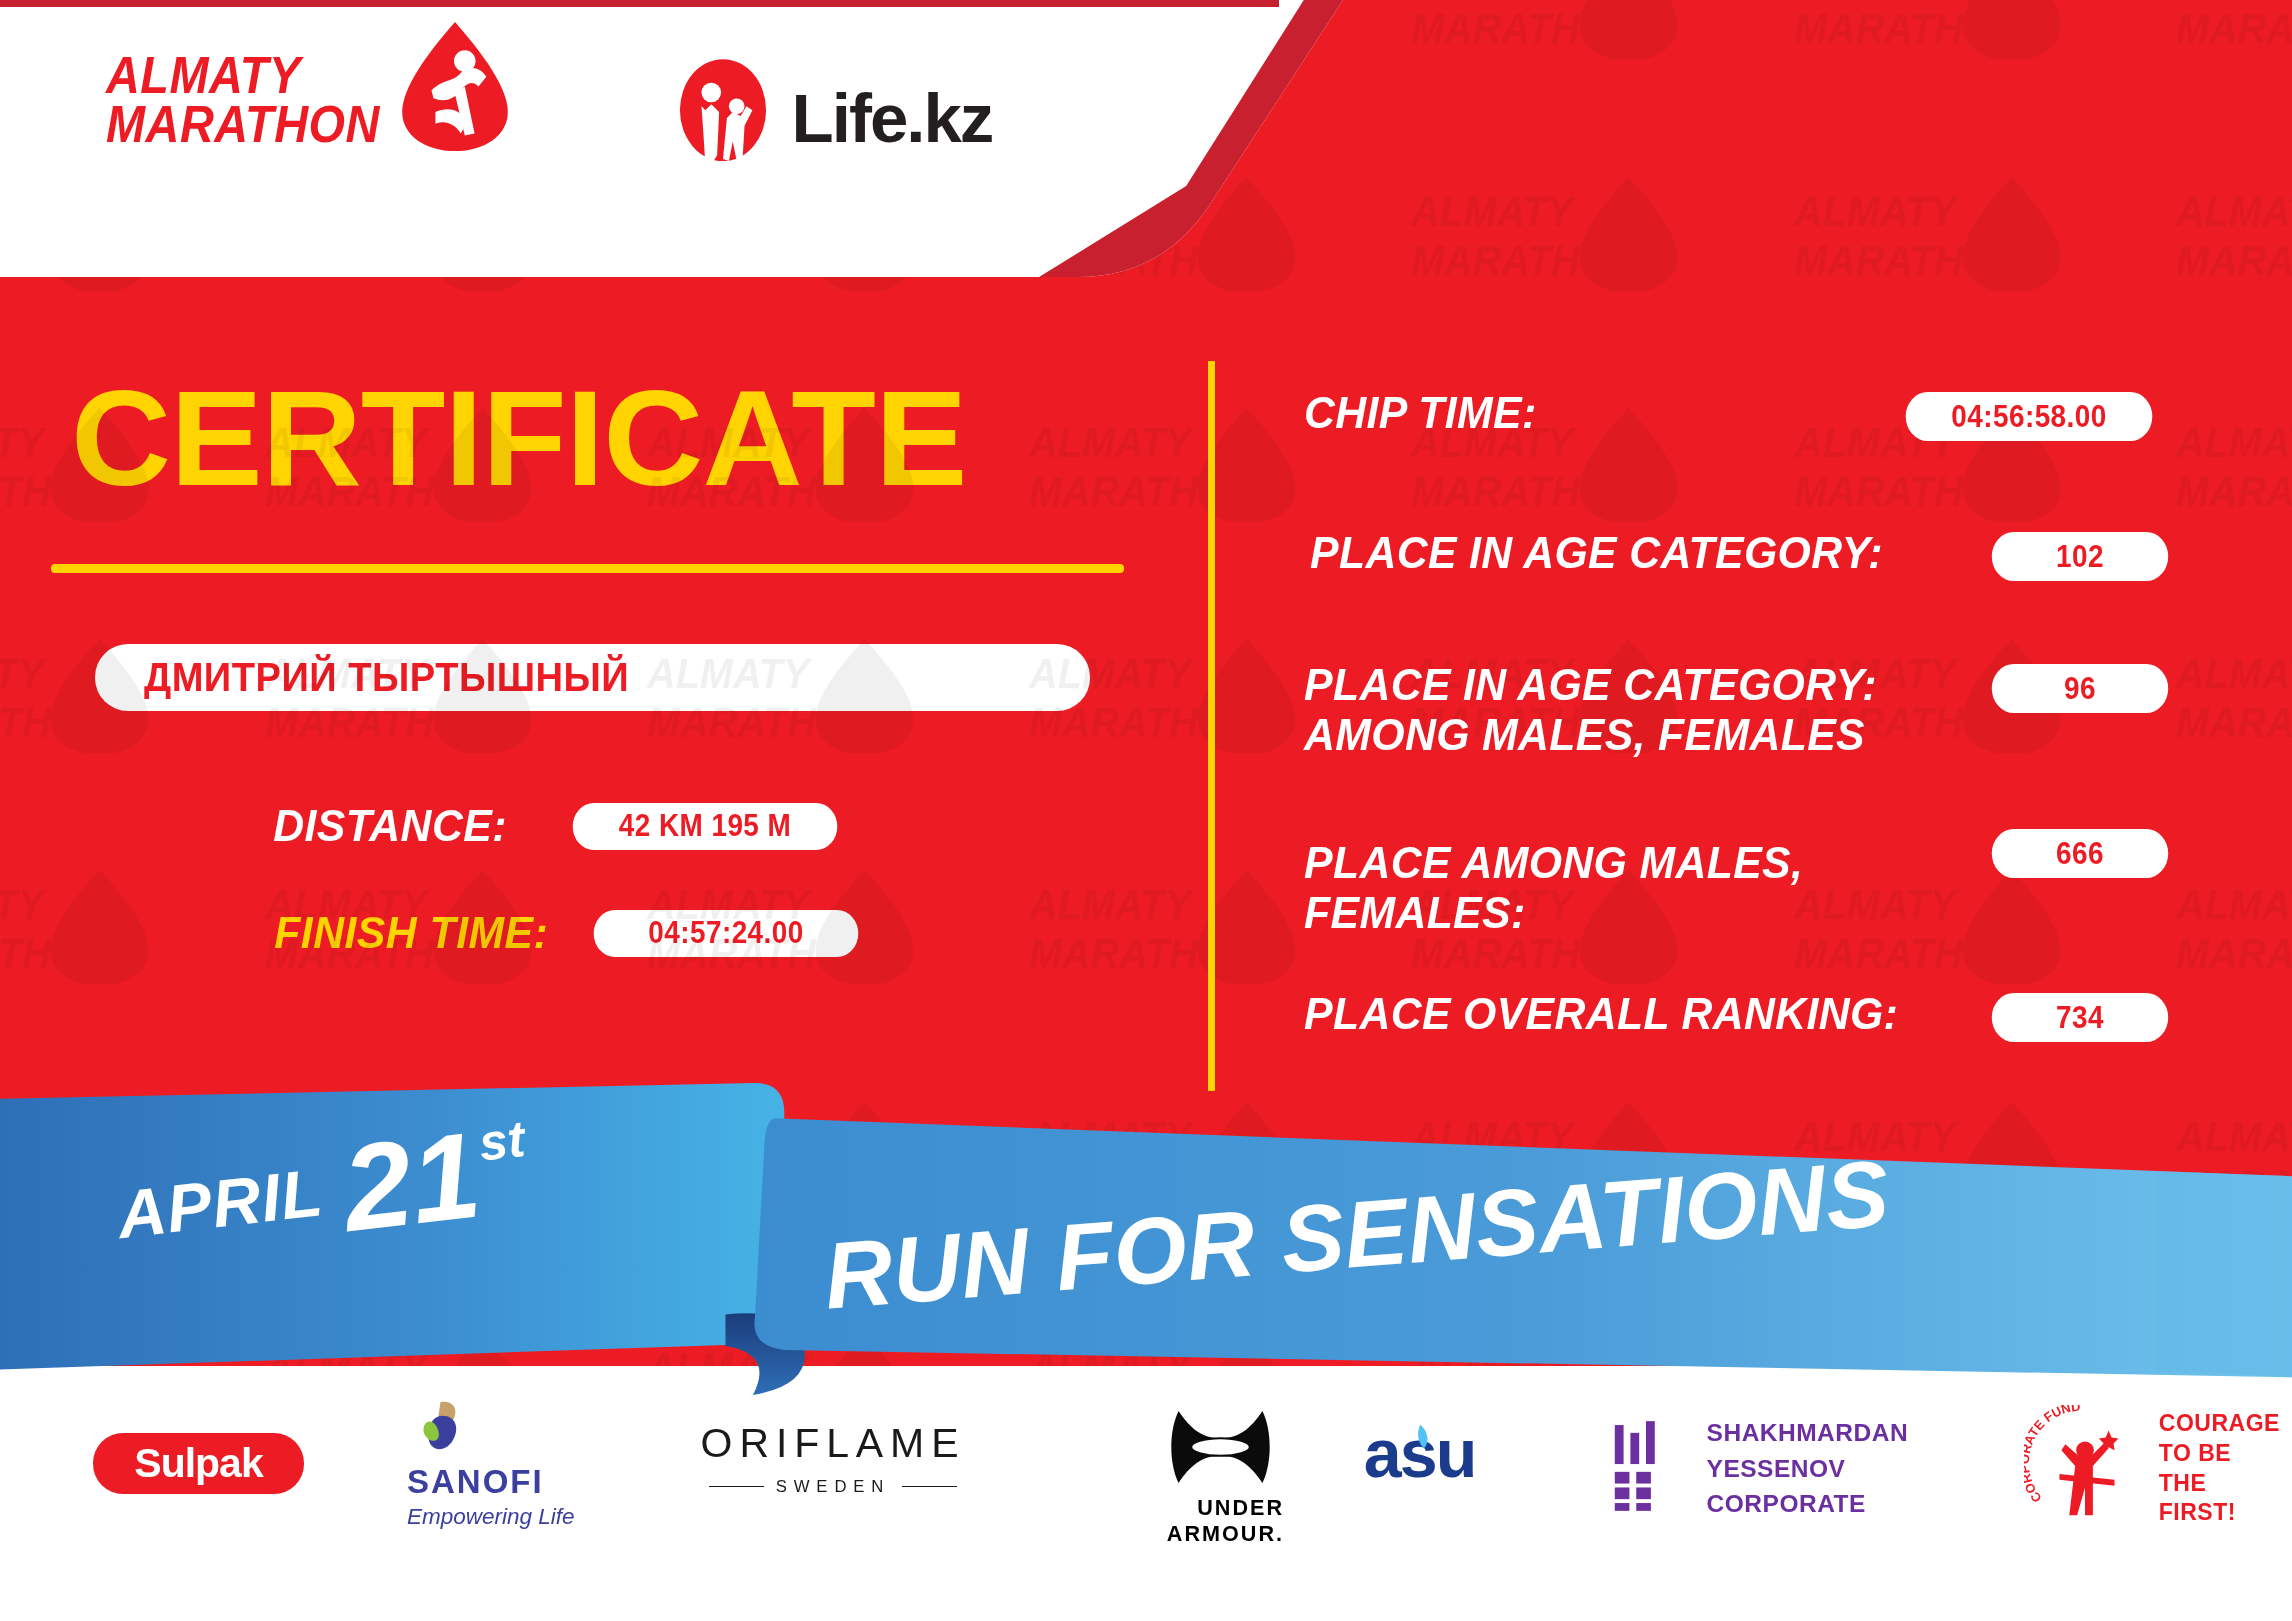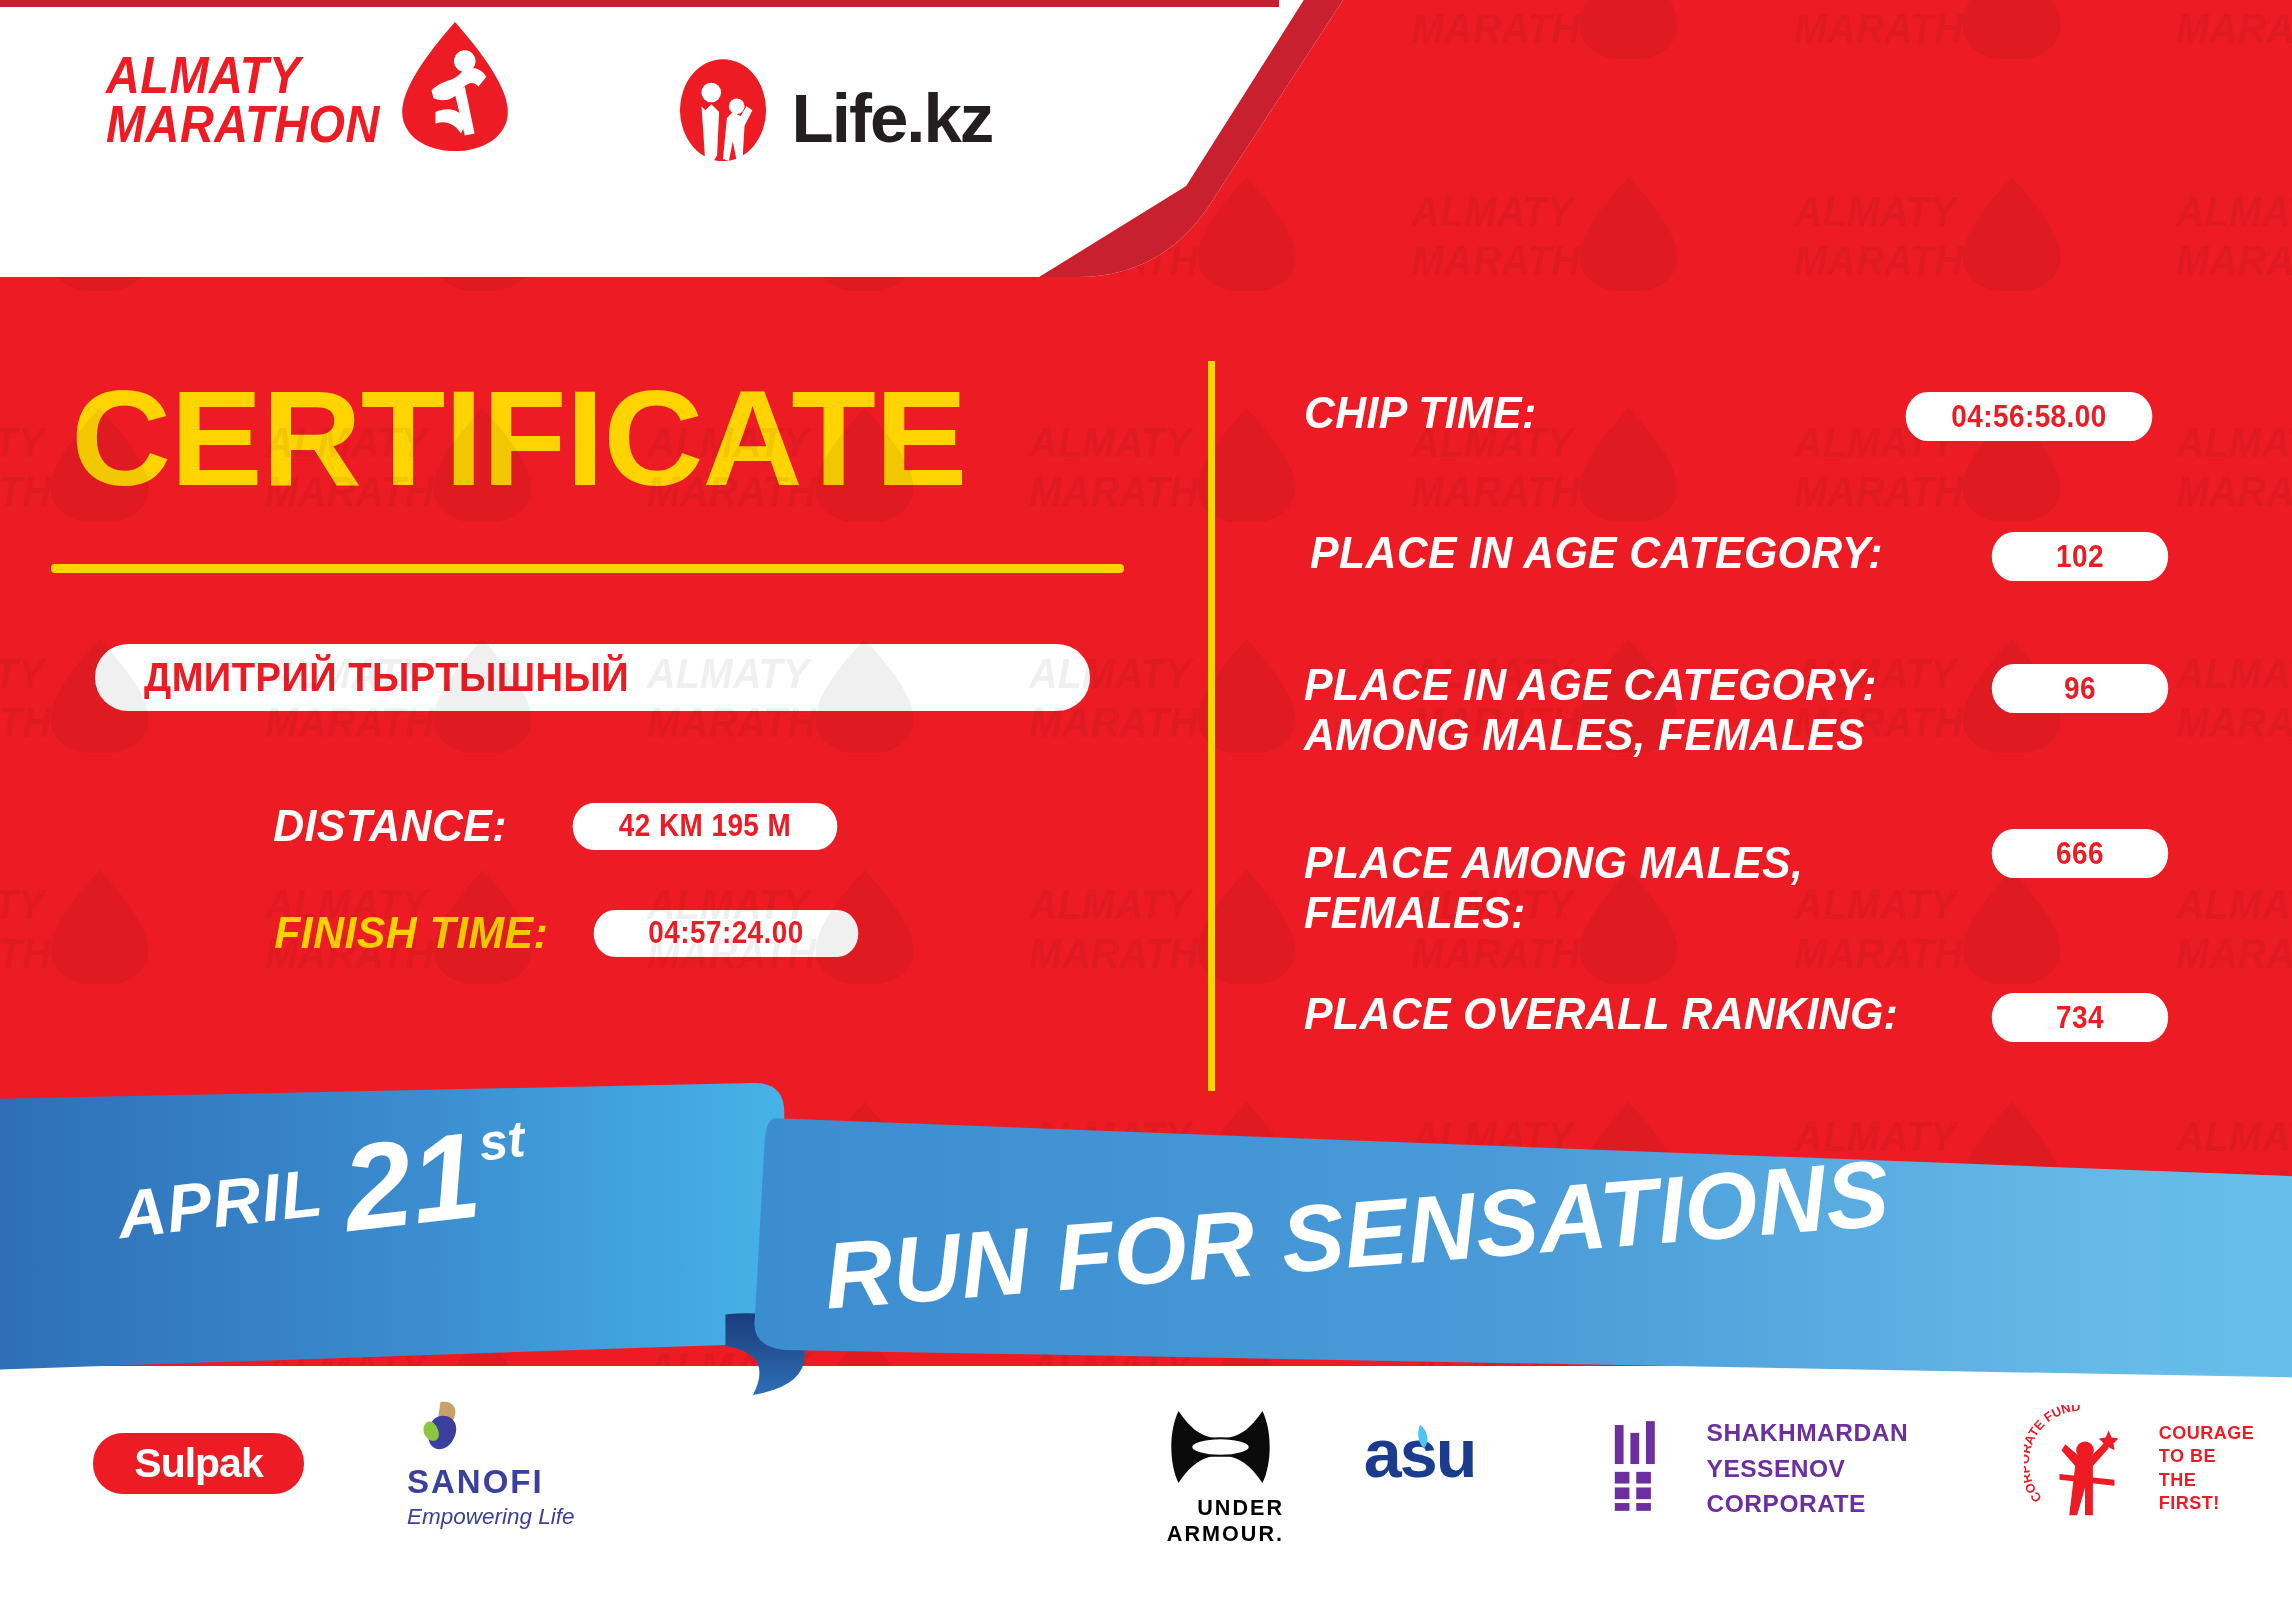--- a/index.html
+++ b/index.html
@@ -196,21 +196,21 @@
 
   .sp-ua{position:absolute;left:1078px;top:33px;width:206px;text-align:right;}
   .ua-word{color:#000;font-size:21.6px;font-weight:bold;letter-spacing:2px;margin-top:5.9px;}
 
   .sp-asu{position:absolute;left:1358px;top:41px;width:176px;text-align:center;}
 
   .sp-yessenov{position:absolute;left:1607px;top:39px;display:flex;align-items:center;gap:21.6px;}
   .yess-text{color:#6B2FA0;font-size:24.5px;font-weight:bold;line-height:1.45;letter-spacing:0.5px;}
 
   .sp-courage{position:absolute;left:2024px;top:29px;display:flex;align-items:center;gap:11.8px;}
-  .cour-text{color:#ED1C24;font-size:18px;font-weight:bold;line-height:1.3;letter-spacing:0.5px;}
+  .cour-text{color:#ED1C24;font-size:23px;font-weight:bold;line-height:1.3;letter-spacing:0.5px;}
 </style>
 </head>
 <body>
 
 <div id="cert">
 
   <div class="wm-layer" id="wmlayer">
       <div class="wm" style="left: -118px; top: -59px;">
         <svg viewBox="0 0 300 120">
           <text x="0" y="54" font-family="Liberation Sans, sans-serif" font-size="44" font-weight="bold" font-style="italic" fill="#000" transform="scale(0.92,1)">ALMATY</text>
@@ -793,20 +793,24 @@
         <svg width="61" height="61" viewBox="0 0 62 62">
           <path d="M34 4 C46 2 52 10 48 20 C44 30 34 28 32 18 Z" fill="#C8A06A"></path>
           <path d="M36 18 C50 18 54 32 46 44 C38 56 24 54 22 42 C20 30 26 18 36 18 Z" fill="#3B3F9E"></path>
           <path d="M22 24 C16 26 14 36 22 42 C28 46 34 42 32 34 C30 27 26 23 22 24 Z" fill="#8CC63F"></path>
         </svg>
       </span>
       <div class="sanofi-word">SANOFI</div>
       <div class="sanofi-tag">Empowering Life</div>
     </div>
 
+    <div class="sp-oriflame">
+      <div class="ori-word">ORIFLAME</div>
+      <div class="ori-sub">SWEDEN</div>
+    </div>
 
     <div class="sp-ua">
       <span>
         <svg width="127" height="76" viewBox="0 0 130 78">
           <path d="M22 2 C34 20 46 30 65 30 C84 30 96 20 108 2 C118 22 118 56 108 76 C96 58 84 48 65 48 C46 48 34 58 22 76 C12 56 12 22 22 2 Z" fill="#0B0B0B"></path>
           <ellipse cx="65" cy="39" rx="30" ry="9" fill="#fff"></ellipse>
           <ellipse cx="65" cy="39" rx="30" ry="9" fill="none" stroke="#0B0B0B" stroke-width="2"></ellipse>
         </svg>
       </span>
       <div class="ua-word">UNDER ARMOUR.</div>

